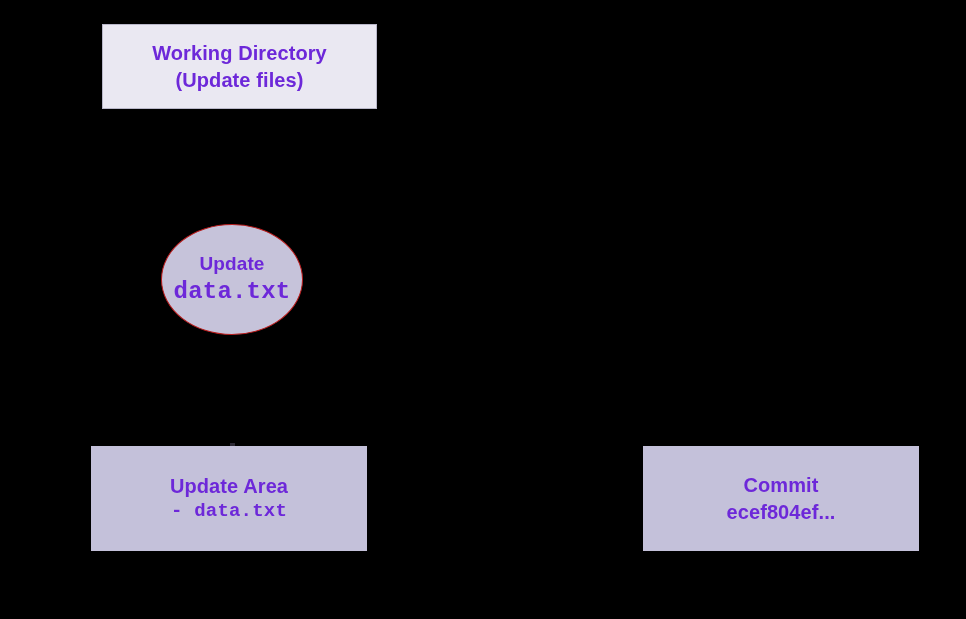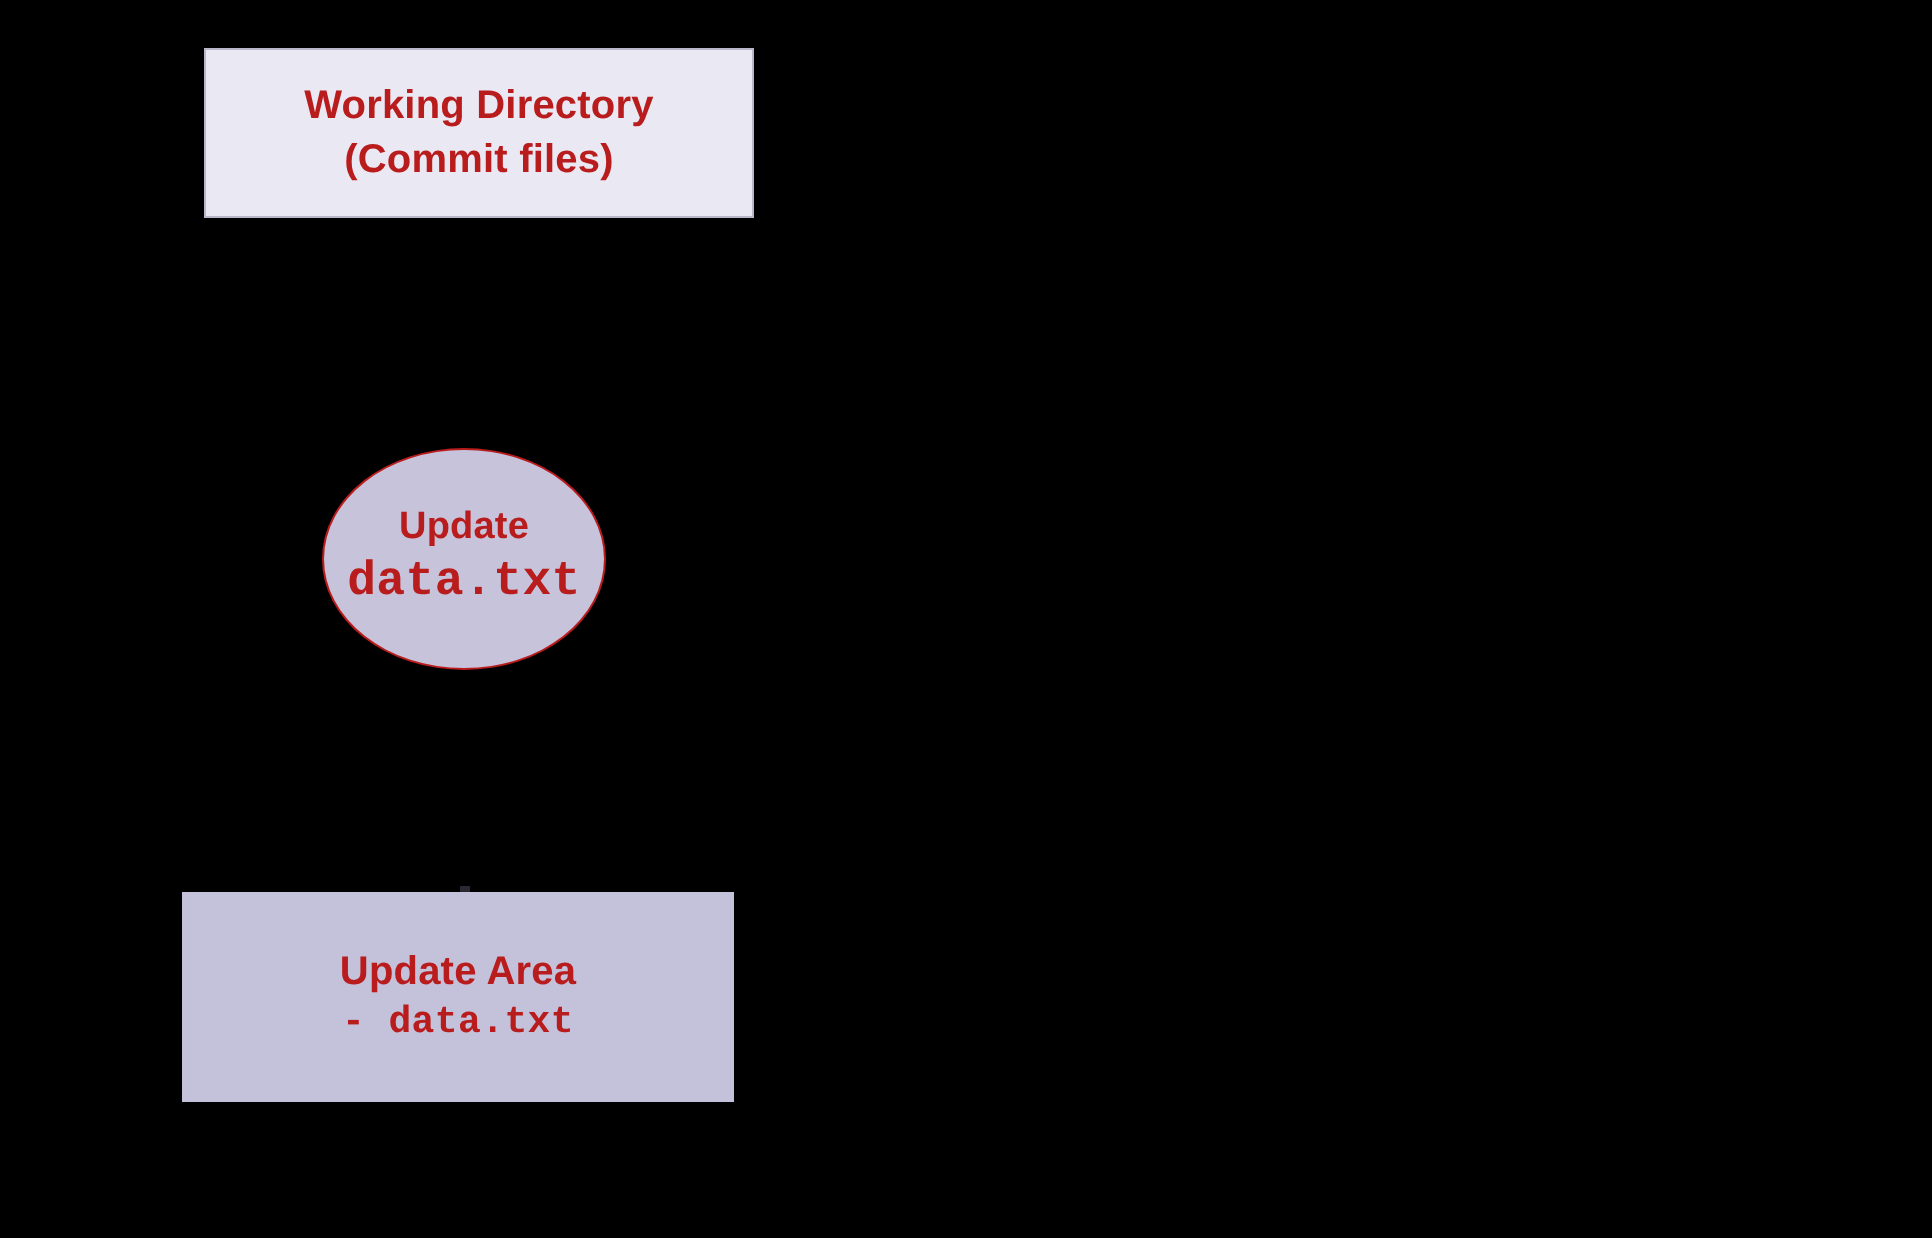--- a/index.html
+++ b/index.html
@@ -24,21 +24,21 @@
     pointer-events: none;
   }
   .node {
     position: absolute;
     box-sizing: border-box;
     display: flex;
     flex-direction: column;
     align-items: center;
     justify-content: center;
     text-align: center;
-    color: #b91c1c;
+    color: #6d28d9;
   }
   .node .line1 {
     font-family: "Liberation Sans", sans-serif;
     font-weight: bold;
     font-size: 20px;
     line-height: 1.32;
     letter-spacing: 0.1px;
   }
   .node .line2 {
     font-family: "Liberation Sans", sans-serif;
@@ -118,27 +118,31 @@
     </g>
 
     <g>
       <path d="M367,512 L641,512" stroke="#000000" stroke-width="2" fill="none" marker-end="url(#arrowhead)"></path>
       <rect x="362" y="507" width="5" height="10" fill="#2b2833"></rect>
     </g>
   </svg>
 
   <div class="node" id="node-working-directory">
     <div class="line1">Working Directory</div>
-    <div class="line2">(Commit files)</div>
+    <div class="line2">(Update files)</div>
   </div>
 
   <div class="node" id="node-update">
     <div class="line1">Update</div>
     <div class="line2 mono">data.txt</div>
   </div>
 
   <div class="node" id="node-staging-area">
     <div class="line1">Update Area</div>
     <div class="line2 mono">- data.txt</div>
   </div>
 
+  <div class="node" id="node-commit">
+    <div class="line1">Commit</div>
+    <div class="line2">ecef804ef...</div>
+  </div>
 
 </div>
 
 </body></html>

